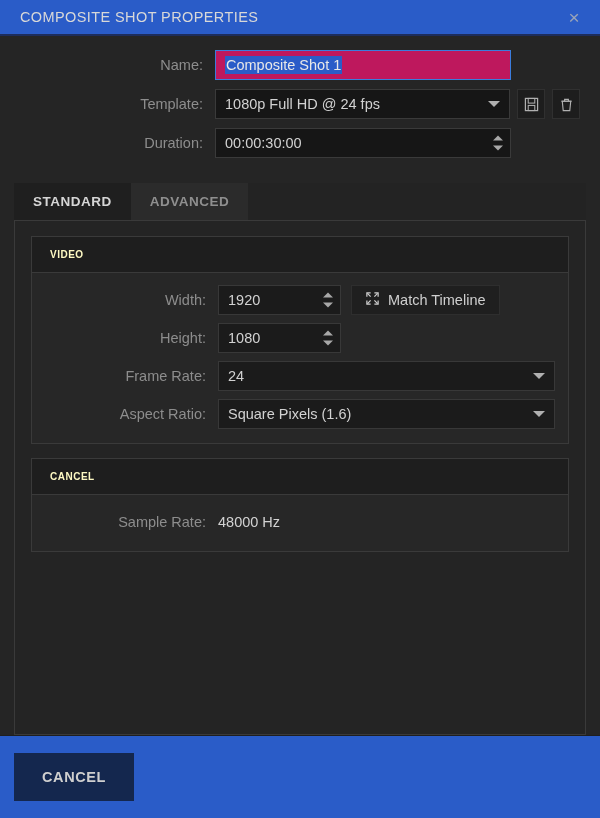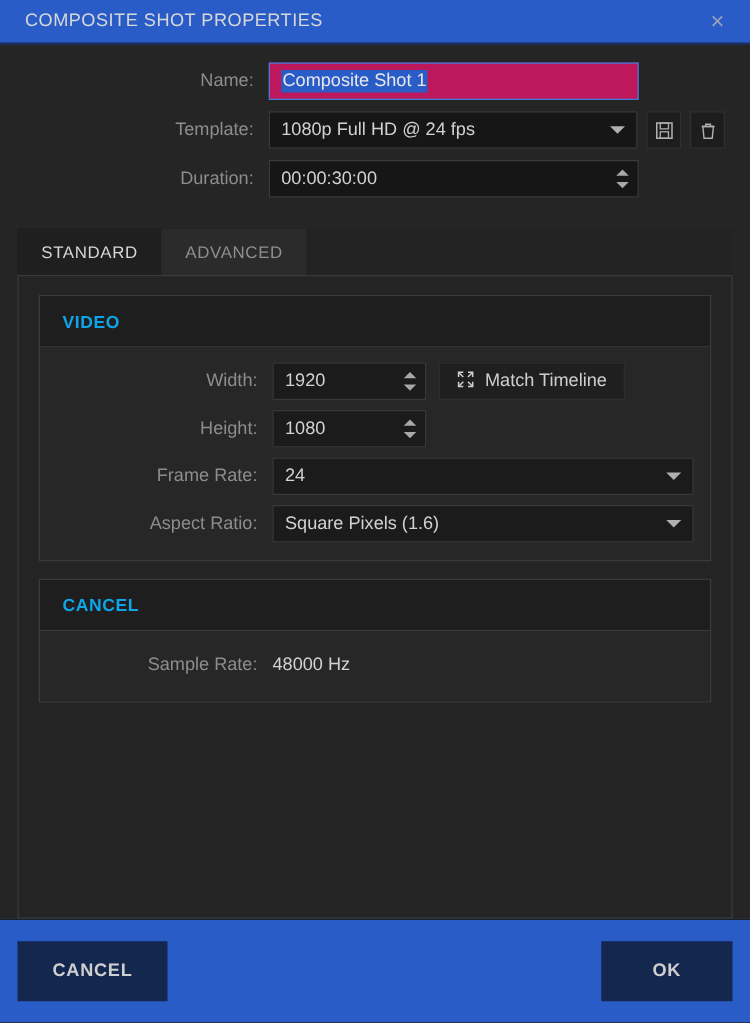--- a/index.html
+++ b/index.html
@@ -144,43 +144,43 @@
   
   .tabs {
     display: flex;
     margin: 8px 14px 0 14px;
     background: #232323;
     flex: 0 0 auto;
   }
   .tab {
     padding: 11px 19px;
     font-size: 13.5px;
-    font-weight: normal;
+    font-weight: bold;
     letter-spacing: 0.5px;
     cursor: pointer;
   }
   .tab.active { background: #1f1f1f; color: #d6d6d6; }
   .tab.inactive { background: #2b2b2b; color: #8f8f8f; }
 
   .tabpanel {
     margin: 0 14px 0 14px;
     border: 1px solid #3a3a3a;
     background: #242424;
     flex: 1 1 auto;
     padding: 15px 16px;
     overflow: hidden;
   }
 
   
   .group { border: 1px solid #3a3a3a; margin-bottom: 14px; }
   .group-header {
     background: #1e1e1e;
     padding: 12px 18px;
-    color: #0ea5e9;
-    font-size: 14px;
+    color: #fef9c3;
+    font-size: 10px;
     font-weight: bold;
     letter-spacing: 0.5px;
     border-bottom: 1px solid #3a3a3a;
   }
   .group-body { background: #272727; padding: 12px 0 14px 0; }
 
   .grow {
     display: flex;
     align-items: center;
     margin-bottom: 8px;
@@ -386,16 +386,15 @@
           <span class="glabel">Sample Rate:</span>
           <span class="static-val">48000 Hz</span>
         </div>
       </div>
     </div>
 
   </div>
 
   <div class="footer">
     <button class="fbtn">CANCEL</button>
-    <button class="fbtn ok">OK</button>
   </div>
 
 </div>
 
 </body></html>

